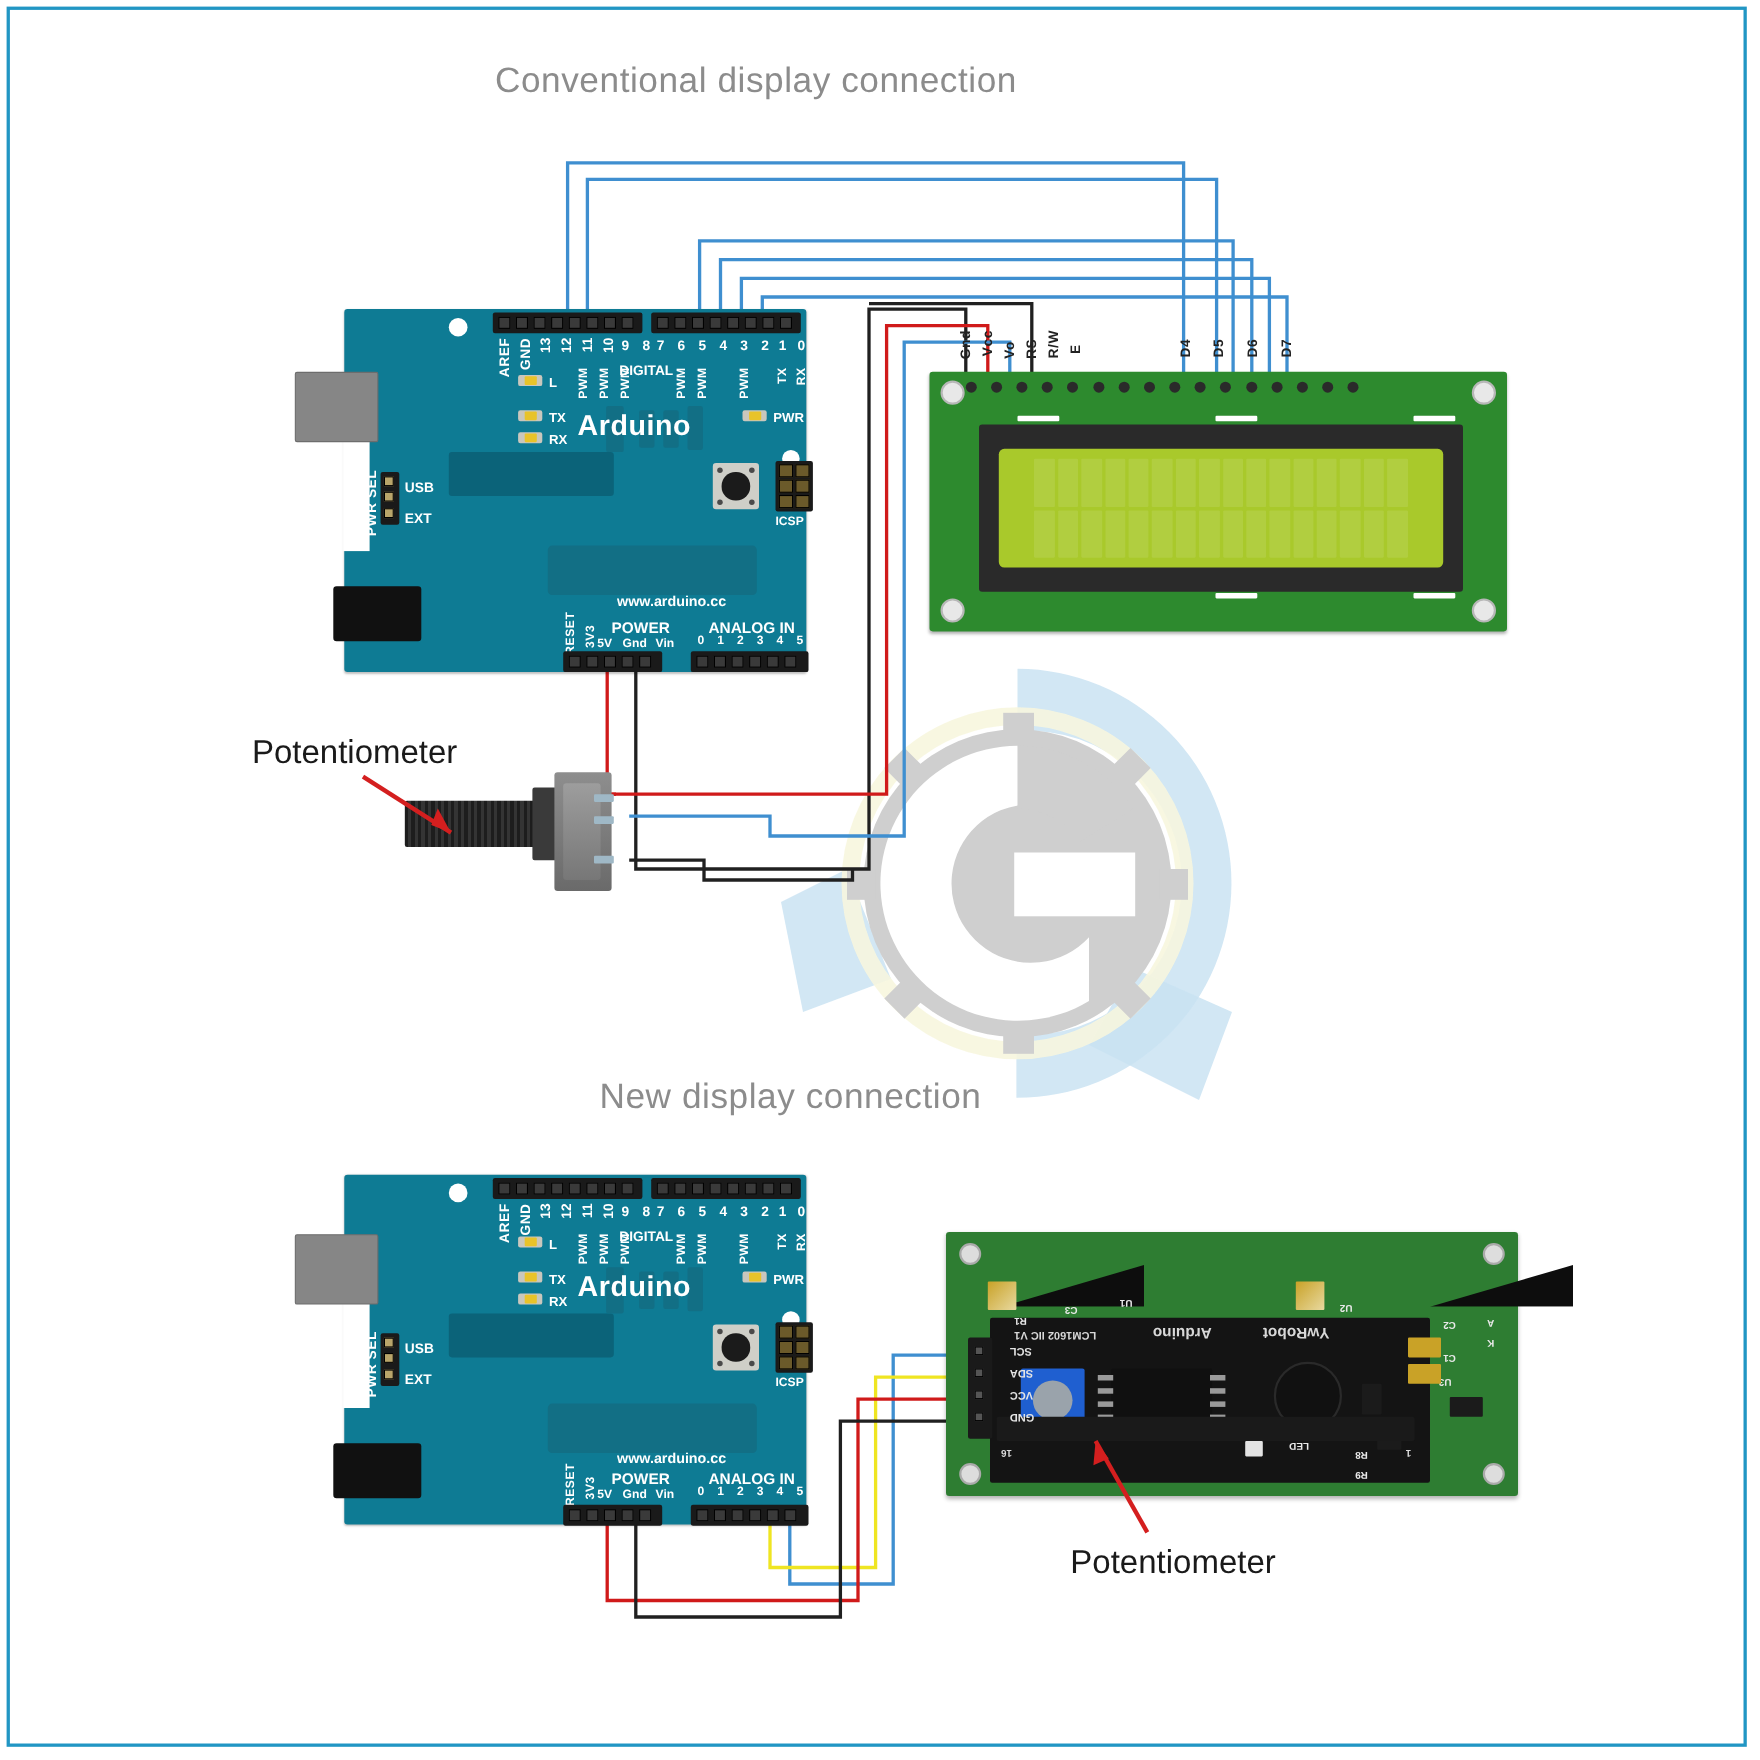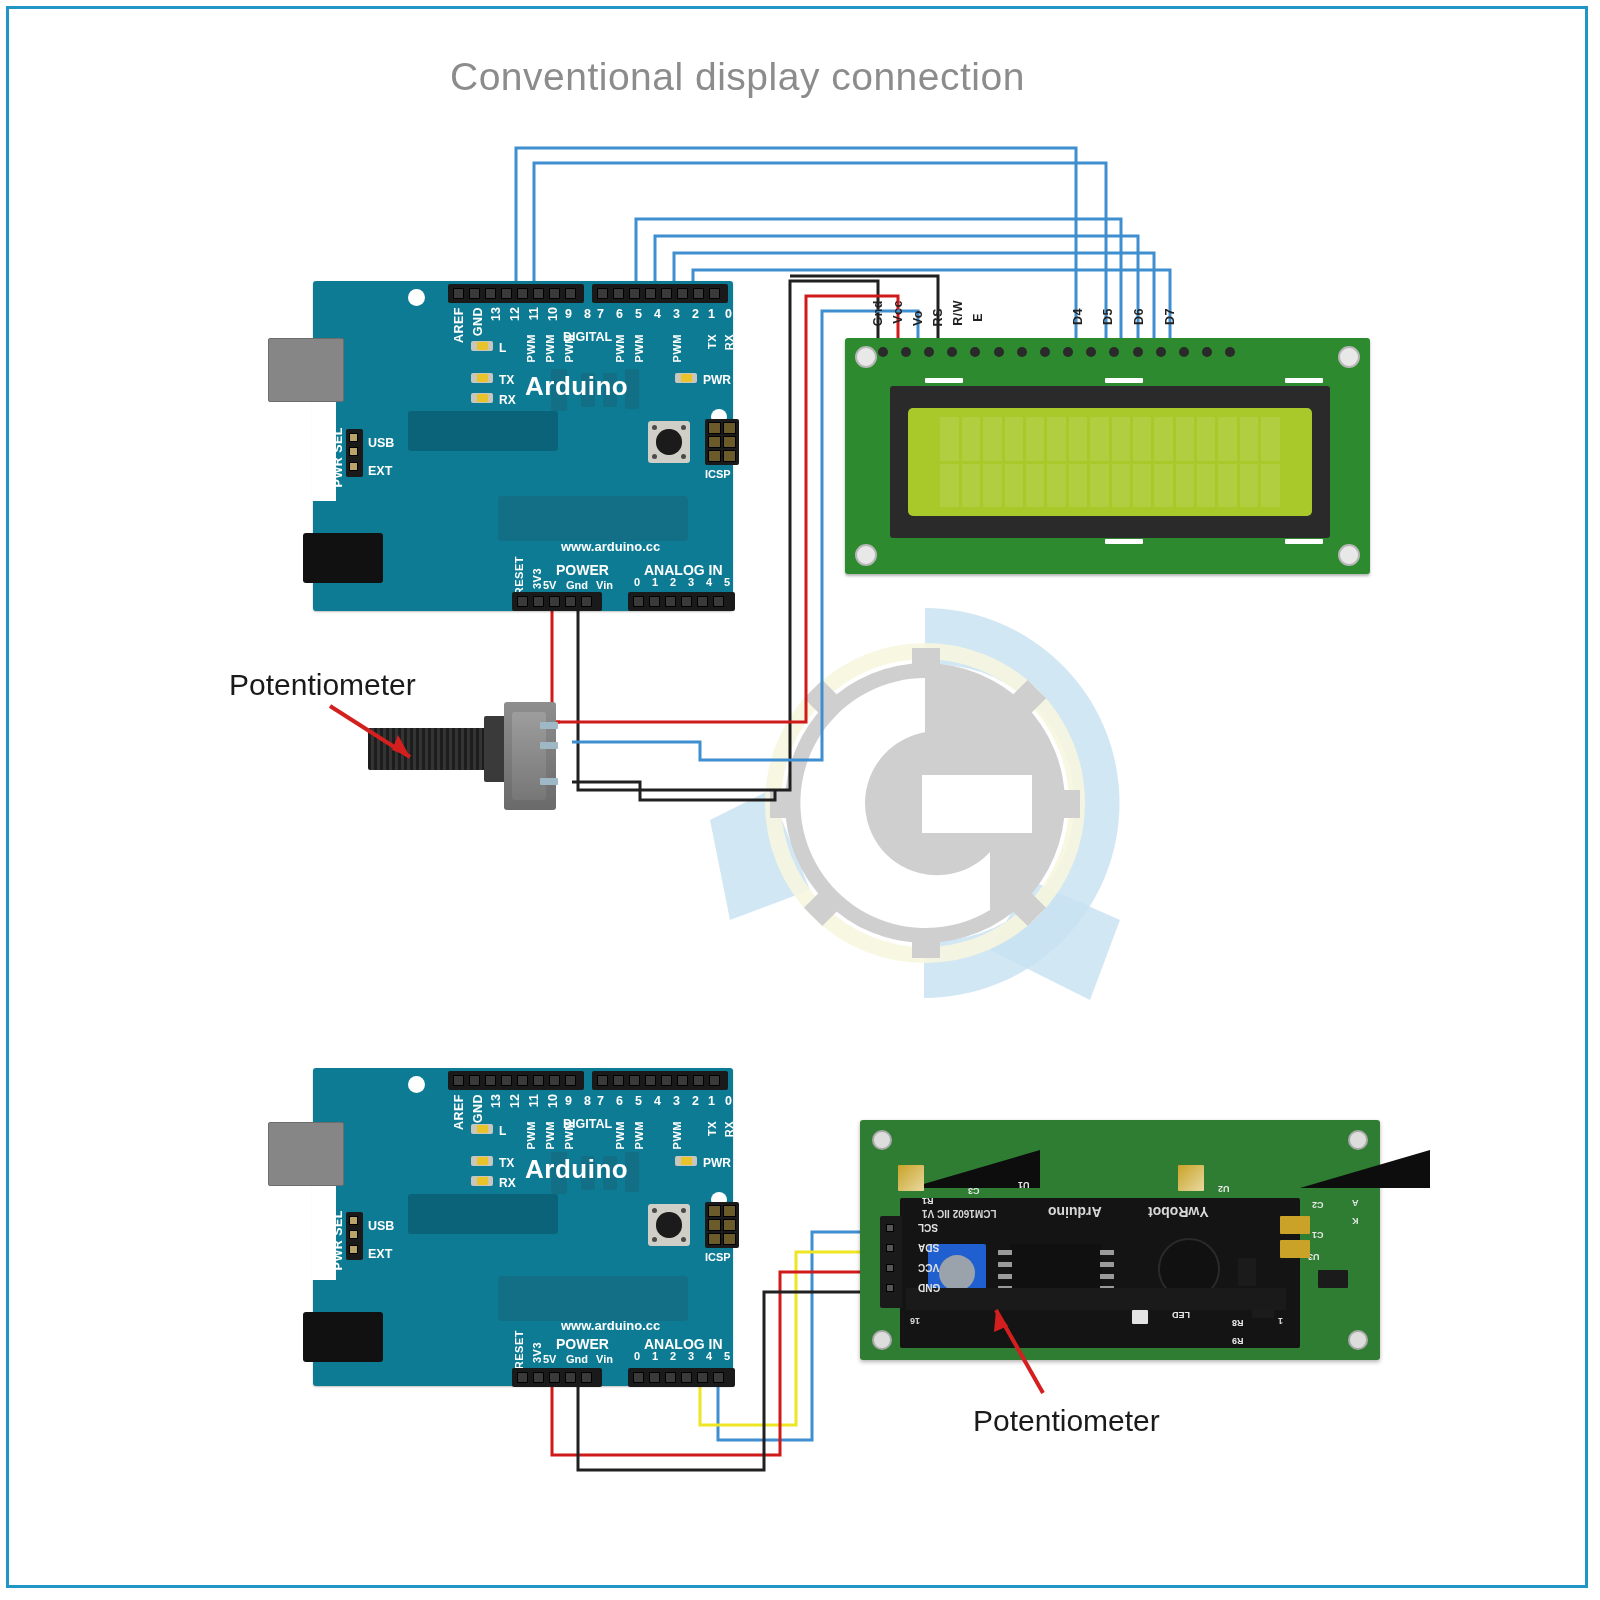--- a/index.html
+++ b/index.html
@@ -8,21 +8,21 @@
 
   #canvas{position:relative;width:1600px;height:1600px;background:#ffffff;}
 
   
   .frame-outer{position:absolute;left:6px;top:6px;width:1582px;height:1582px;
     border:3px solid #2196c4;box-sizing:border-box;}
   .frame-inner{position:absolute;left:20px;top:20px;width:1554px;height:1554px;
     border:2px solid #ffffff;box-sizing:border-box;}
 
   
-  .title{position:absolute;color:#8c8c8c;font-size:39px;font-weight:400;
+  .title{position:absolute;color:#8c8c8c;font-size:32px;font-weight:400;
      letter-spacing:0.5px;white-space:nowrap;}
   #title-top{left:450px;top:55px;}
   #title-bottom{left:545px;top:978px;}
 
   
   .watermark{position:absolute;left:690px;top:590px;width:470px;height:420px;
      opacity:.55;pointer-events:none;}
 
   
   .arduino{position:absolute;background:#0e7b94;border-radius:3px;
@@ -160,20 +160,21 @@
         </g>
 
         <path d="M235 88 A125 125 0 1 0 300 320 L300 262 A72 72 0 1 1 270 145 Z" fill="#ffffff"></path>
         <rect x="232" y="185" width="110" height="58" fill="#ffffff"></rect>
         <path d="M235 88 A125 125 0 0 1 340 145 L292 175 A72 72 0 0 0 235 145 Z" fill="#a8a8a8"></path>
       </g>
     </svg>
   </div>
 
   <div class="title" id="title-top">Conventional display connection</div>
+  <div class="title" id="title-bottom">New display connection</div>
 
   <svg class="wires">
 
     <path class="w-blue" d="M516,290 L516,148 L1076,148 L1076,345"></path>
 
     <path class="w-blue" d="M534,290 L534,163 L1106,163 L1106,345"></path>
 
     <path class="w-blue" d="M636,290 L636,219 L1121,219 L1121,345"></path>
 
     <path class="w-blue" d="M655,290 L655,236 L1138,236 L1138,345"></path>

